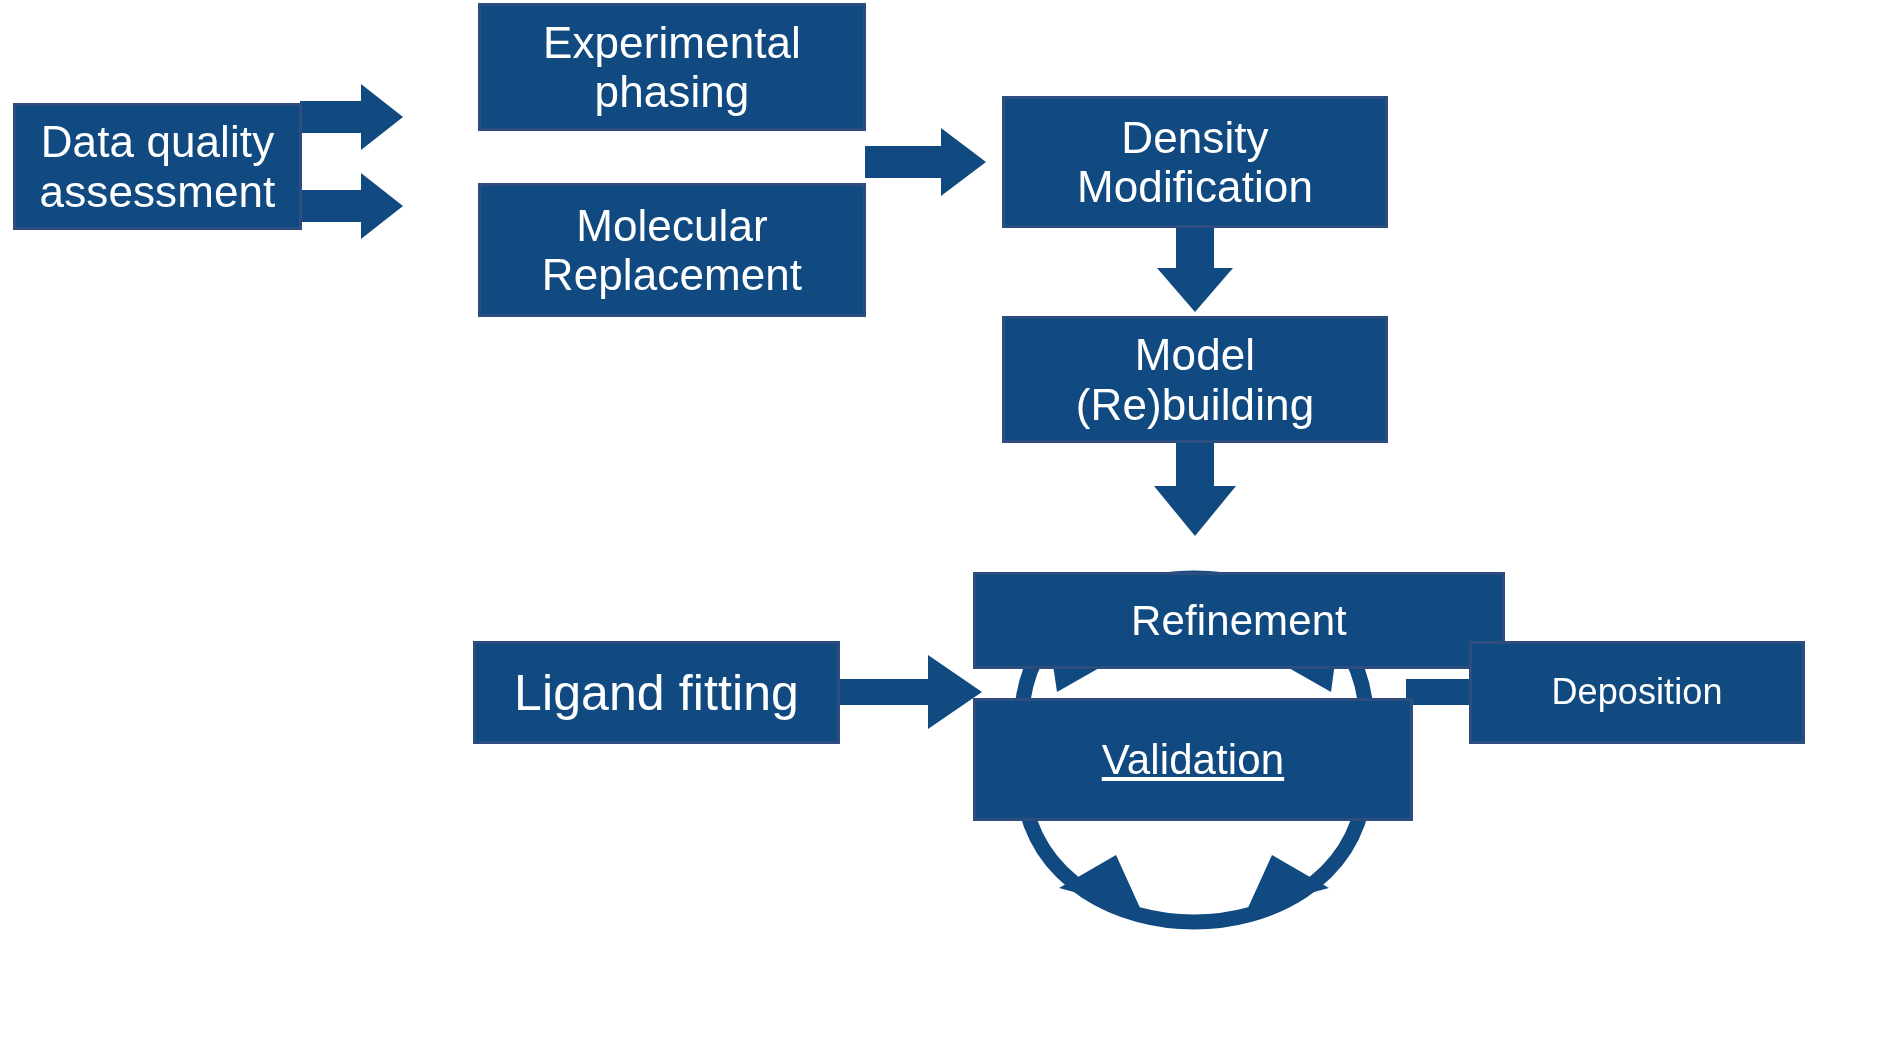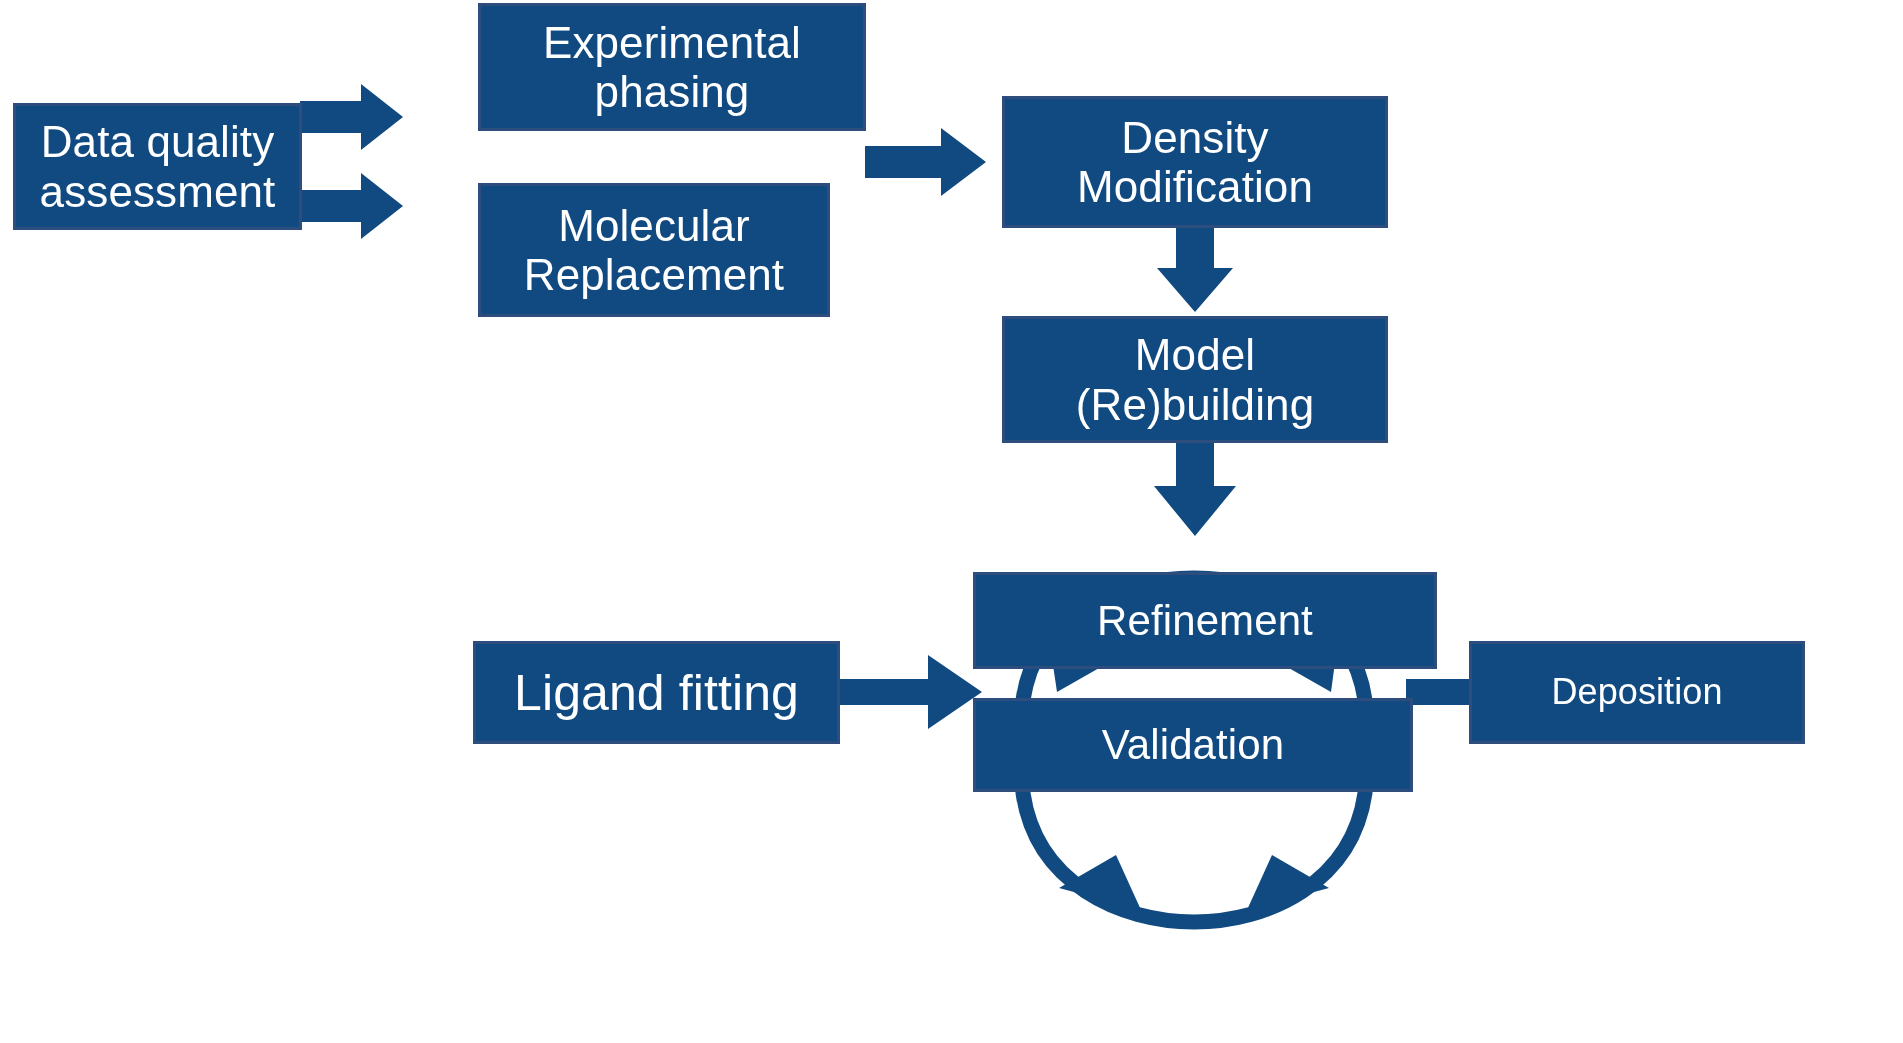--- a/index.html
+++ b/index.html
@@ -109,40 +109,40 @@
   <div class="node" style="left:13px; top:95px; width:289px; height:127px; font-size:44px;margin-top:8px;">
     <span class="node-label">Data quality
 assessment</span>
   </div>
 
   <div class="node" style="left:478px; top:3px; width:388px; height:128px; font-size:44px;">
     <span class="node-label">Experimental
 phasing</span>
   </div>
 
-  <div class="node" style="left:478px; top:183px; width:352px; height:134px; font-size:44px;">
+  <div class="node" style="left:478px; top:183px; width:388px; height:134px; font-size:44px;">
     <span class="node-label">Molecular
 Replacement</span>
   </div>
 
   <div class="node" style="left:1002px; top:316px; width:386px; height:127px; font-size:44px;">
     <span class="node-label">Model
 (Re)building</span>
   </div>
 
   <div class="node" style="left:1002px; top:96px; width:386px; height:132px; font-size:44px;">
     <span class="node-label">Density
 Modification</span>
   </div>
 
-  <div class="node" style="left:973px; top:572px; width:464px; height:97px; font-size:42px;">
+  <div class="node" style="left:973px; top:572px; width:532px; height:97px; font-size:42px;">
     <span class="node-label">Refinement</span>
   </div>
 
-  <div class="node" style="left:973px; top:698px; width:440px; height:94px; font-size:42px;">
+  <div class="node" style="left:973px; top:698px; width:440px; height:123px; font-size:42px;text-decoration:underline;">
     <span class="node-label">Validation</span>
   </div>
 
   <div class="node" style="left:473px; top:641px; width:367px; height:103px; font-size:50px;">
     <span class="node-label">Ligand fitting</span>
   </div>
 
   <div class="node" style="left:1469px; top:641px; width:336px; height:103px; font-size:36px;">
     <span class="node-label">Deposition</span>
   </div>

